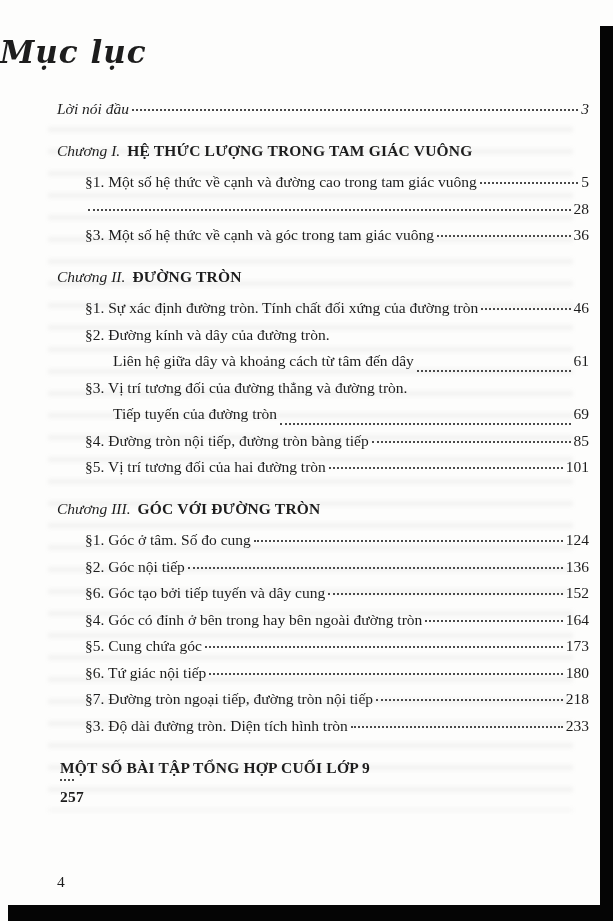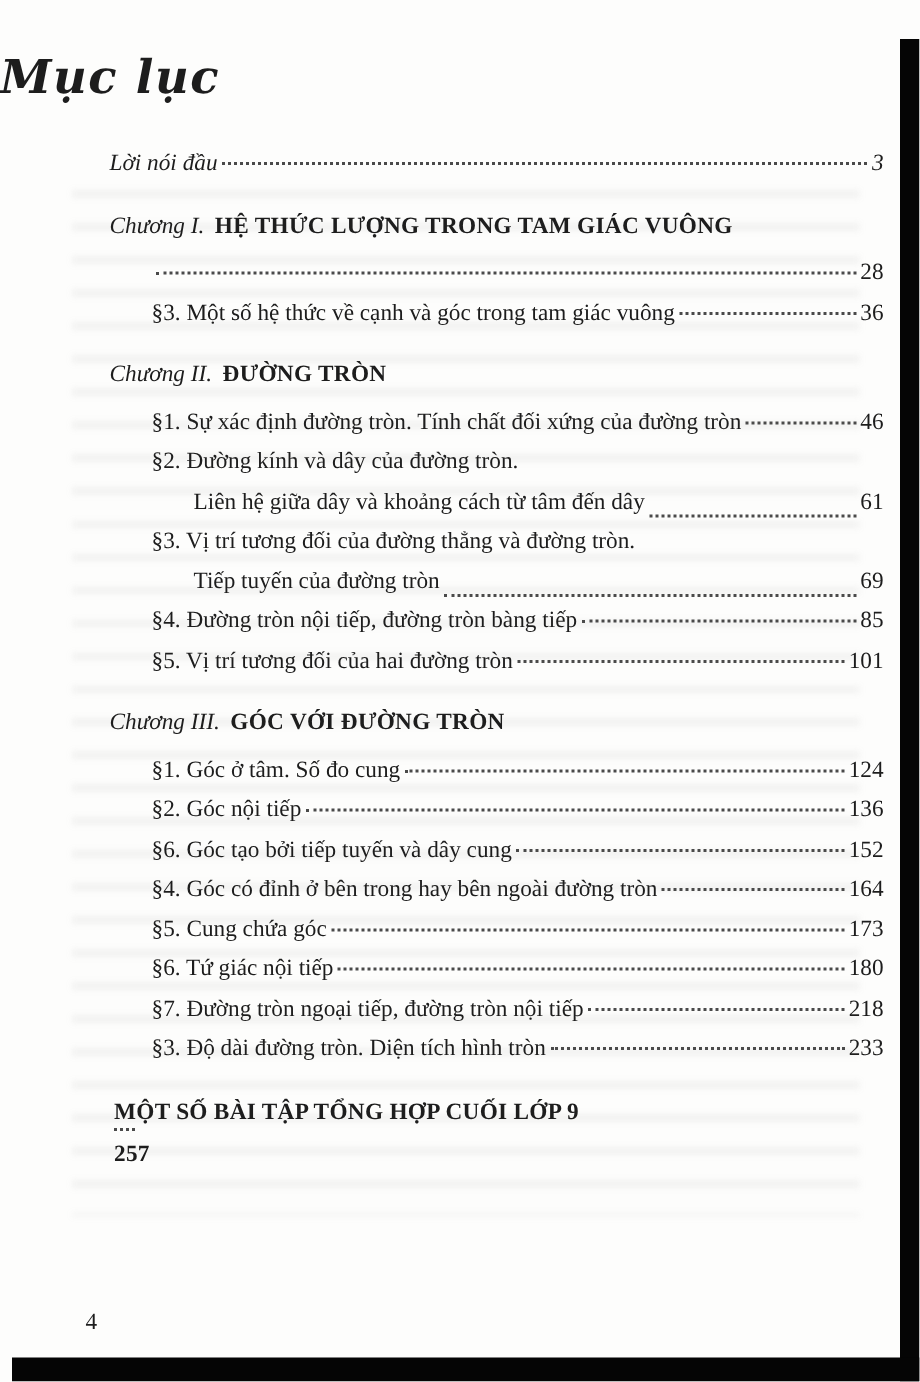--- a/index.html
+++ b/index.html
@@ -25,21 +25,20 @@
   #toc {
     position: absolute;
     left: 57px; right: 24px; top: 96px;
   }
   .toc-row {
     display: flex;
     align-items: baseline;
     line-height: 26.5px;
     font-size: 15.5px;
     white-space: nowrap;
-    margin-left: 16px;
   }
   .preface { font-style: italic; margin-bottom: 4px; }
   .chapter { margin-top: 15px; margin-bottom: 5px; }
   .chapter-prefix { font-style: italic; margin-right: 7px; }
   .chapter-title { font-weight: bold; letter-spacing: 0.2px; }
   .item { padding-left: 28px; }
   .cont { padding-left: 56px; align-items: flex-end; }
   .dots {
     flex: 1;
     min-width: 14px;
@@ -91,20 +90,25 @@
     <div class="toc-row preface">
       <span class="toc-label">Lời nói đầu</span>
       <span class="dots"></span>
       <span class="pagenum">3</span>
     </div>
     <div class="toc-row chapter">
       <span class="chapter-prefix">Chương I.</span>
       <span class="chapter-title">HỆ THỨC LƯỢNG TRONG TAM GIÁC VUÔNG</span>
     </div>
     <div class="toc-row item">
+      <span class="toc-label">§1. Một số hệ thức về cạnh và đường cao trong tam giác vuông</span>
+      <span class="dots"></span>
+      <span class="pagenum">5</span>
+    </div>
+    <div class="toc-row item">
       <span class="dots"></span>
       <span class="pagenum">28</span>
     </div>
     <div class="toc-row item">
       <span class="toc-label">§3. Một số hệ thức về cạnh và góc trong tam giác vuông</span>
       <span class="dots"></span>
       <span class="pagenum">36</span>
     </div>
     <div class="toc-row chapter">
       <span class="chapter-prefix">Chương II.</span>

